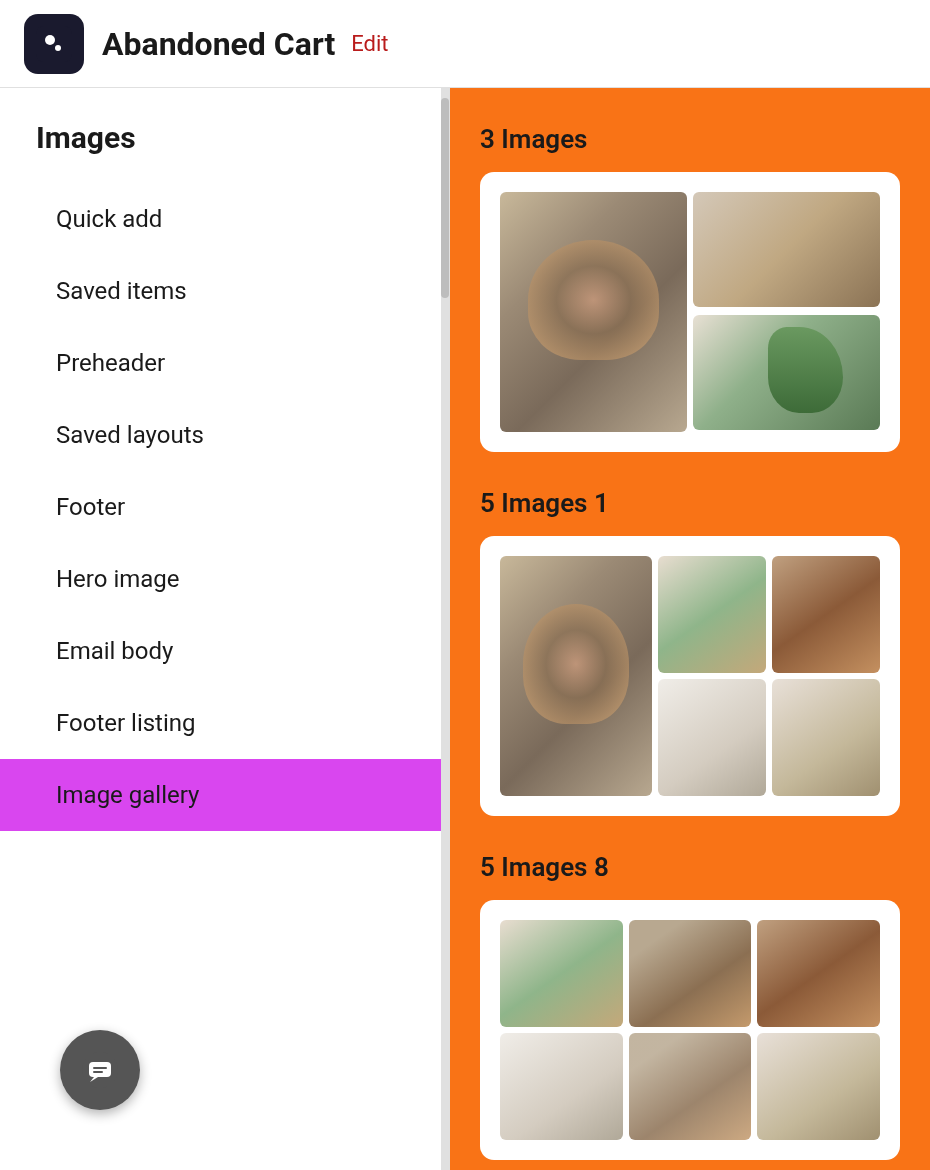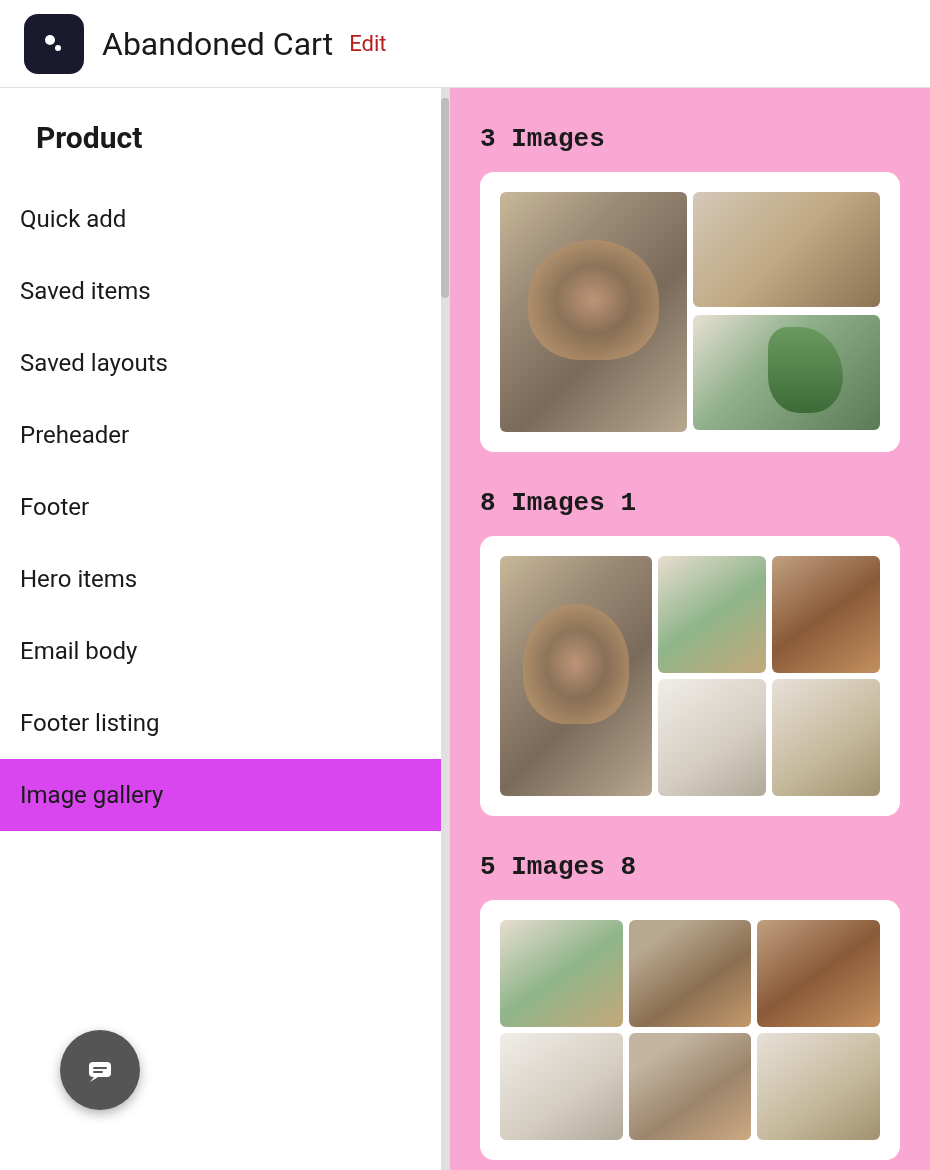--- a/index.html
+++ b/index.html
@@ -30,21 +30,21 @@
       justify-content: center;
       margin-right: 18px;
       flex-shrink: 0;
     }
     .logo-icon svg {
       width: 36px;
       height: 36px;
     }
     .header-title {
       font-size: 32px;
-      font-weight: 400;
+      font-weight: 700;
       color: #1a1a1a;
       margin-right: 16px;
     }
     .header-edit {
       font-size: 22px;
       color: #b91c1c;
       cursor: pointer;
       font-weight: 400;
     }
 
@@ -82,38 +82,37 @@
     }
 
     .sidebar-library-title {
       font-size: 30px;
       font-weight: 700;
       color: #1a1a1a;
       padding: 32px 36px 28px 36px;
     }
 
     .sidebar-item {
-      padding: 22px 20px;
+      padding: 22px 56px;
       font-size: 24px;
       color: #1a1a1a;
       cursor: pointer;
       border-bottom: none;
       transition: background 0.1s;
     }
     .sidebar-item.active {
       background: #d946ef;
     }
 
     
     .content {
       flex: 1;
-      background: #f9a8d4;
+      background: #f97316;
       overflow-y: auto;
       padding: 36px 30px;
-      font-family: Liberation Mono, monospace;
     }
 
     .section-title {
       font-size: 26px;
       font-weight: 600;
       color: #1a1a1a;
       margin-bottom: 18px;
     }
 
     .image-grid-card {
@@ -270,39 +269,39 @@
       <circle cx="22" cy="22" r="3" fill="white"></circle>
     </svg>
   </div>
   <span class="header-title">Abandoned Cart</span>
   <span class="header-edit">Edit</span>
 </div>
 
 <div class="main-container">
 
   <div class="sidebar">
-    <div class="sidebar-library-title">Product</div>
+    <div class="sidebar-library-title">Images</div>
 
     <div class="sidebar-item">
       <span>Quick add</span>
     </div>
     <div class="sidebar-item">
       <span>Saved items</span>
     </div>
     <div class="sidebar-item">
+      <span>Preheader</span>
+    </div>
+    <div class="sidebar-item">
       <span>Saved layouts</span>
     </div>
     <div class="sidebar-item">
-      <span>Preheader</span>
-    </div>
-    <div class="sidebar-item">
       <span>Footer</span>
     </div>
     <div class="sidebar-item">
-      <span>Hero items</span>
+      <span>Hero image</span>
     </div>
     <div class="sidebar-item">
       <span>Email body</span>
     </div>
     <div class="sidebar-item">
       <span>Footer listing</span>
     </div>
     <div class="sidebar-item active">
       <span>Image gallery</span>
     </div>
@@ -319,21 +318,21 @@
       <div class="image-grid-card">
         <div class="grid-3-images">
           <div class="photo-placeholder img-left photo-bouquet-tall"></div>
           <div class="photo-placeholder img-right-top photo-wall-top"></div>
           <div class="photo-placeholder img-right-bottom photo-plants-bottom"></div>
         </div>
       </div>
     </div>
 
     <div>
-      <div class="section-title">8 Images 1</div>
+      <div class="section-title">5 Images 1</div>
       <div class="image-grid-card">
         <div class="grid-5-images-1">
           <div class="photo-small img-main photo-bouquet-tall" style="height:240px;"></div>
           <div class="photo-small img-tr c-plants-pot"></div>
           <div class="photo-small img-mr c-cozy-brown"></div>
           <div class="photo-small img-bl c-frame-white"></div>
           <div class="photo-small img-br c-macrame"></div>
         </div>
       </div>
     </div>

